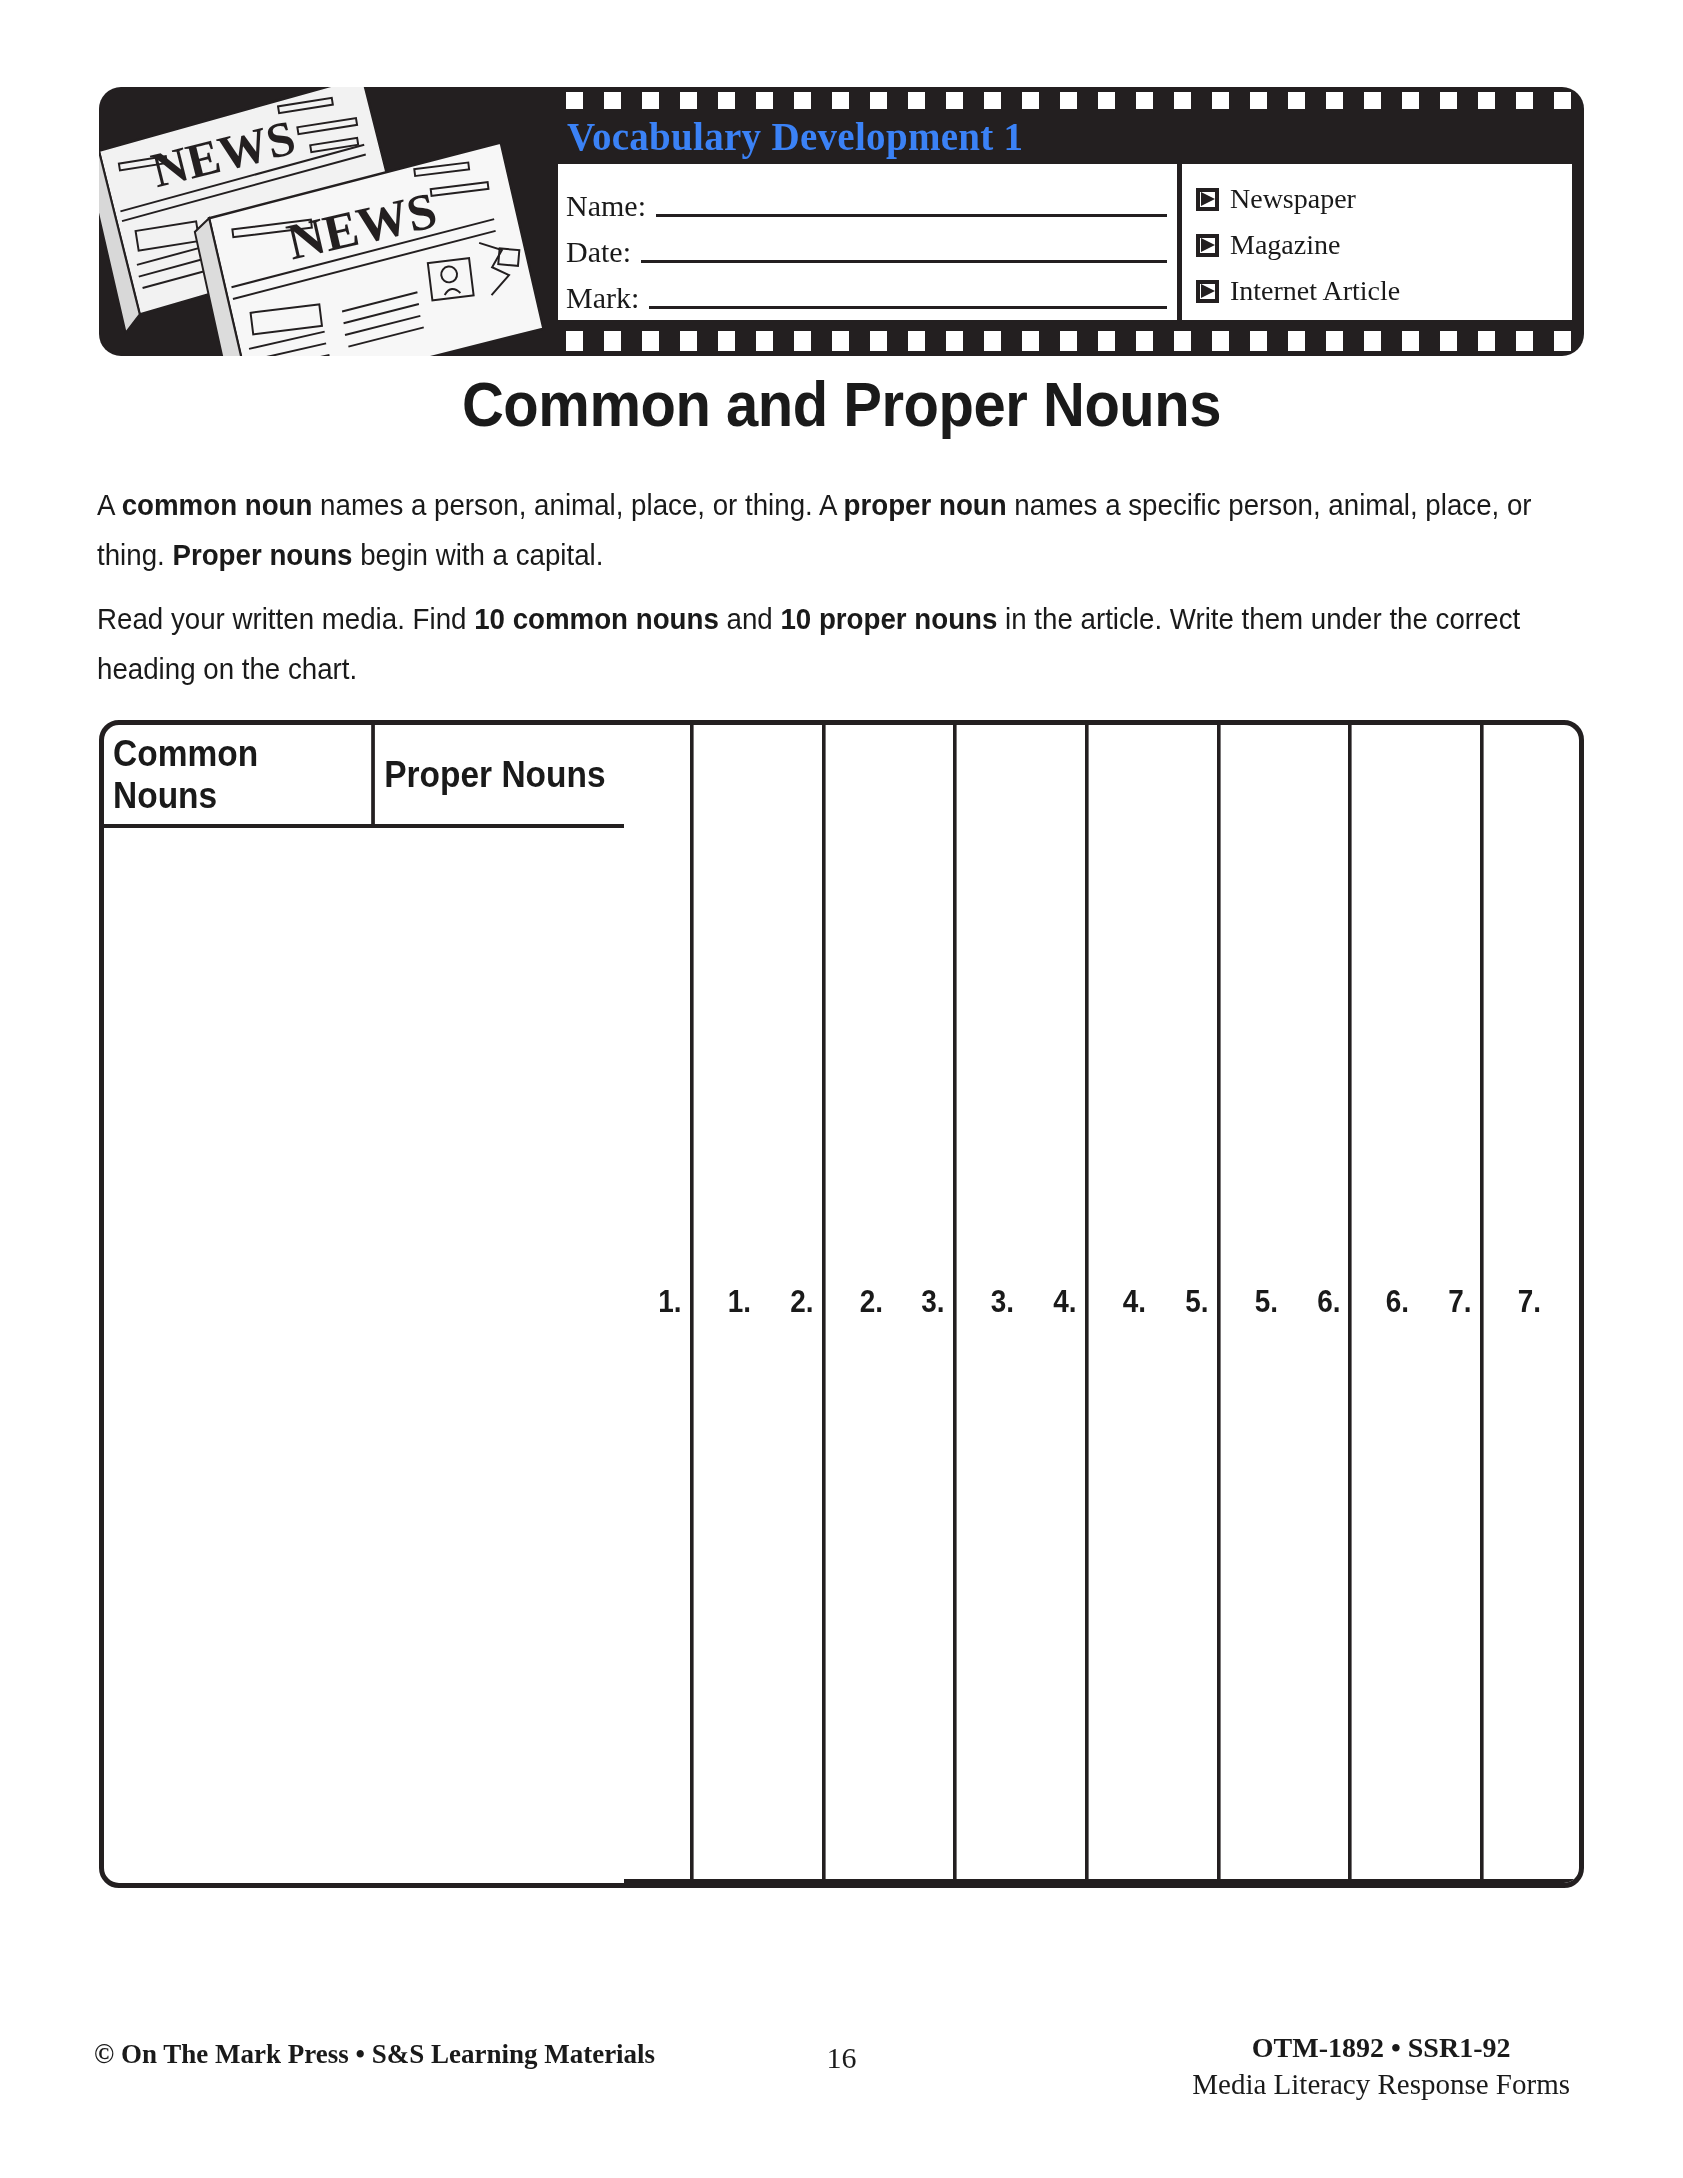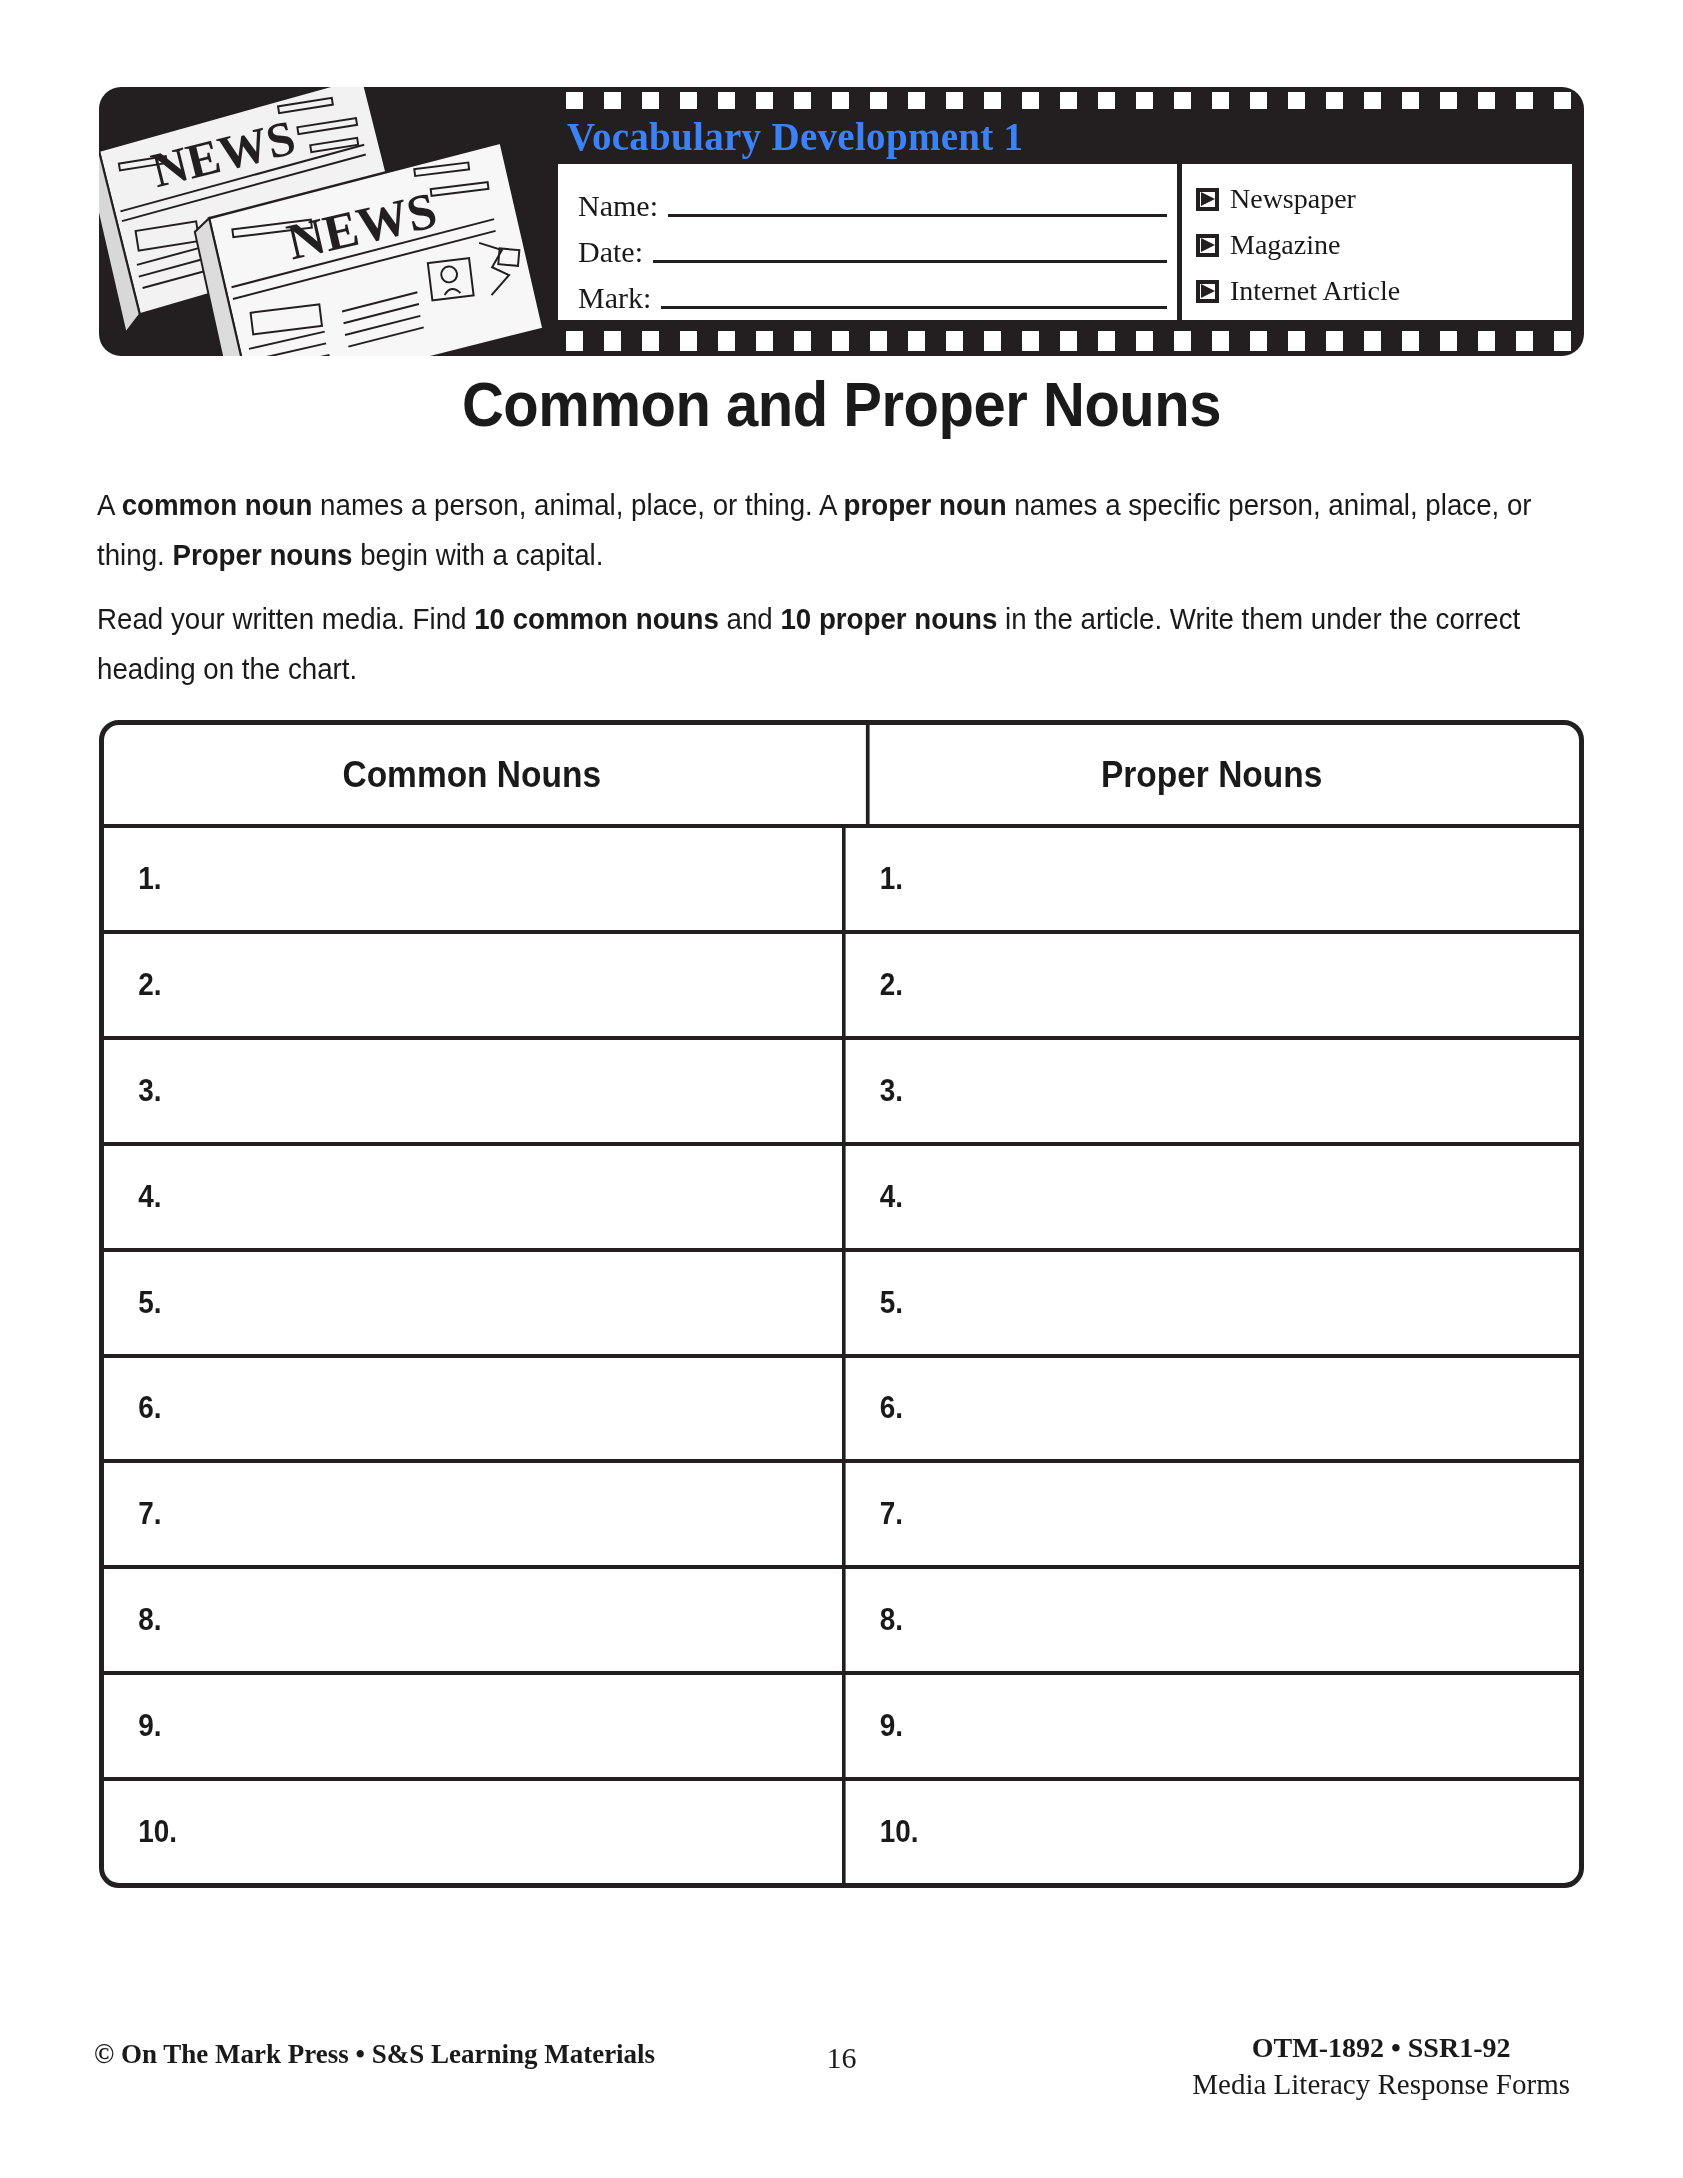--- a/index.html
+++ b/index.html
@@ -86,21 +86,21 @@
     left: 13px;
     top: 77px;
     width: 1014px;
     height: 156px;
     background: #ffffff;
     display: flex;
   }
 
   .fields-col {
     width: 619px;
-    padding: 14px 0 0 20px;
+    padding: 14px 0 0 8px;
     box-sizing: border-box;
   }
   .field-row {
     display: flex;
     align-items: flex-end;
     height: 46px;
     font-family: "Liberation Serif", serif;
     font-size: 30px;
   }
   .field-label {
@@ -197,21 +197,21 @@
     border: 5px solid #231f20;
     border-radius: 20px;
     box-sizing: border-box;
     background: #ffffff;
     overflow: hidden;
   }
   .chart-inner {
     position: absolute;
     left: 0; top: 0; right: 0; bottom: 0;
     display: flex;
-    flex-direction: column;
+    flex-direction: row;
   }
   .chart-head {
     display: flex;
     height: 99px;
     flex: 0 0 auto;
     border-bottom: 4px solid #231f20;
   }
   .chart-head .cell {
     width: 50%;
     display: flex;

